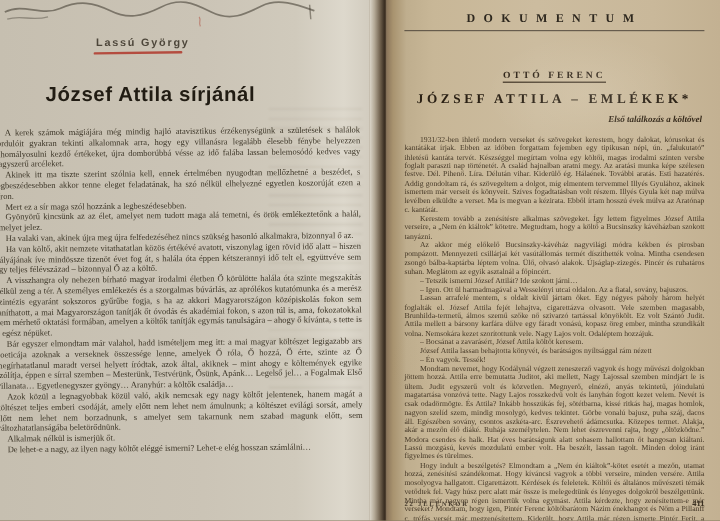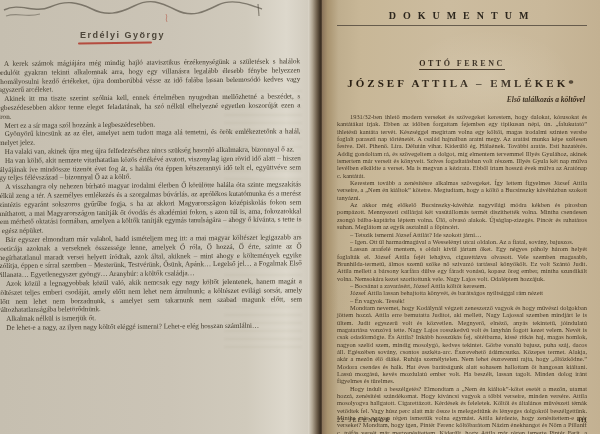--- a/index.html
+++ b/index.html
@@ -97,24 +97,25 @@
 
   <div class="page-left">
     <svg class="handwriting" viewBox="0 0 308 30" xmlns="http://www.w3.org/2000/svg">
       <path d="M4 10 C 20 2, 34 14, 50 7 S 78 2, 92 9 S 118 14, 134 6 S 160 2, 176 10 S 204 12, 218 5 S 248 4, 262 9" fill="none" stroke="#3d372c" stroke-width="1.4" opacity="0.55"></path>
       <path d="M6 16 C 18 12, 26 18, 40 14" fill="none" stroke="#3d372c" stroke-width="1.1" opacity="0.4"></path>
       <path d="M258 4 L 259 16" fill="none" stroke="#3d372c" stroke-width="1.2" opacity="0.5"></path>
       <path d="M166 14 c 2 3, -1 5, 1 8" fill="none" stroke="#b0493a" stroke-width="1" opacity="0.5"></path>
     </svg>
 
     <div class="lp-author-wrap" style="margin-left:0;">
-      <div class="lp-author">Erdélyi György</div>
+      <div class="lp-author">Lassú György</div>
       <div class="red-underline" style="left:78px;bottom:-2px;"></div>
     </div>
 
+    <h1 class="lp-title">József Attila sírjánál</h1>
 
     <div class="lp-body">
 
     <p>A kerek számok mágiájára még mindig hajló atavisztikus érzékenységünk a születések s halálok fordulóit gyakran tekinti alkalomnak arra, hogy egy villanásra legalább élesebb fénybe helyezzen elhomályosulni kezdő értékeket, újra domborúbbá vésse az idő falába lassan belemosódó kedves vagy nagyszerű arcéleket.</p>
         <p>Akinek itt ma tiszte szerint szólnia kell, ennek értelmében nyugodtan mellőzhetné a beszédet, s legbeszédesebben akkor tenne eleget feladatának, ha szó nélkül elhelyezné egyetlen koszorúját ezen a síron.</p>
         <p>Mert ez a sír maga szól hozzánk a legbeszédesebben.</p>
         <p>Gyönyörű kincsünk az az élet, amelyet nem tudott maga alá temetni, és örök emlékeztetőnk a halál, amelyet jelez.</p>
         <p>Ha valaki van, akinek újra meg újra felfedezéséhez nincs szükség hasonló alkalmakra, bizonnyal ő az.</p>
         <p>Ha van költő, akit nemzete vitathatatlan közös értékévé avatott, viszonylag igen rövid idő alatt – hiszen pályájának íve mindössze tizenöt évet fog át, s halála óta éppen kétszerannyi idő telt el, együttvéve sem egy teljes félévszázad – bizonnyal Ő az a költő.</p>
         <p>A visszhangra oly nehezen bírható magyar irodalmi életben Ő körülötte halála óta szinte megszakítás nélkül zeng a tér. A személyes emlékezés és a szorgalmas búvárlás, az aprólékos kutatómunka és a merész szintézis egyaránt sokszoros gyűrűbe fogja, s ha az akkori Magyarországon középiskolás fokon sem taníthatott, a mai Magyarországon tanítják őt óvodás és akadémiai fokon, s azon túl is, ama, fokozatokkal nem mérhető oktatási formában, amelyen a költők tanítják egymás tanulságára – ahogy ő kívánta, s tette is – egész népüket.</p>

